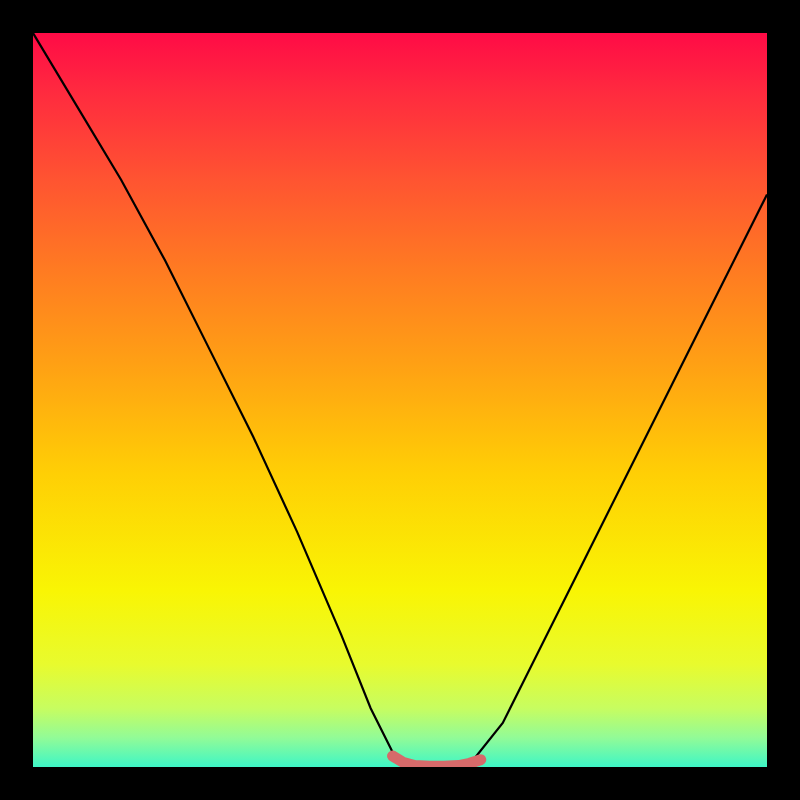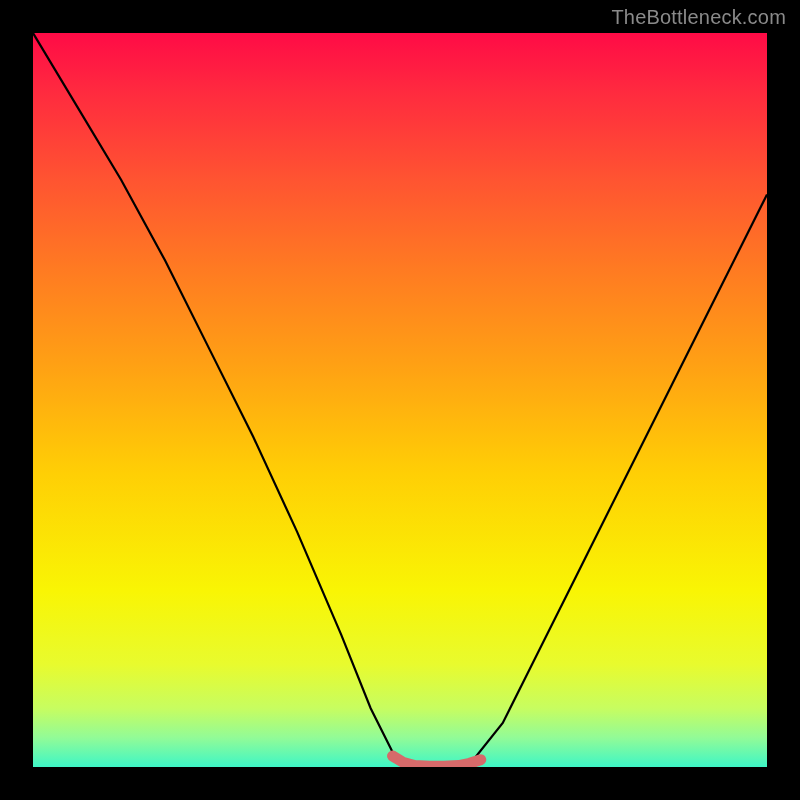--- a/index.html
+++ b/index.html
@@ -57,21 +57,20 @@
     font-weight: 500;
     letter-spacing: 0.2px;
     user-select: none;
   }
 </style>
 </head>
 <body>
 
 <div class="stage">
 
-  <div class="watermark">TheBottleneck.com</div>
 
   <div class="plot-area">
     <div class="gradient-bg"></div>
 
     <svg id="chart-svg" class="overlay-svg" viewBox="0 0 734 734" preserveAspectRatio="none">
       <path id="curve-path" fill="none" stroke="#000" stroke-width="2.2" d="M0.00 0.00 L44.04 73.40 L88.08 146.80 L132.12 227.54 L176.16 315.62 L220.20 403.70 L264.24 499.12 L308.28 601.88 L337.64 675.28 L359.66 719.32 L381.68 734.00 L411.04 734.00 L440.40 726.66 L469.76 689.96 L499.12 631.24 L543.16 543.16 L601.88 425.72 L660.60 308.28 L734.00 161.48"></path>
       <path id="band-path" fill="none" stroke="#d66a6a" stroke-width="11" stroke-linecap="round" stroke-linejoin="round" d="M359.66 722.99 L370.67 729.60 L381.68 732.53 L396.36 733.27 L411.04 733.27 L425.72 732.53 L436.73 730.33 L447.74 726.66"></path>
       <circle id="marker-dot" r="5.2" fill="#d66a6a" cx="359.66" cy="722.99"></circle>
     </svg>
   </div>

